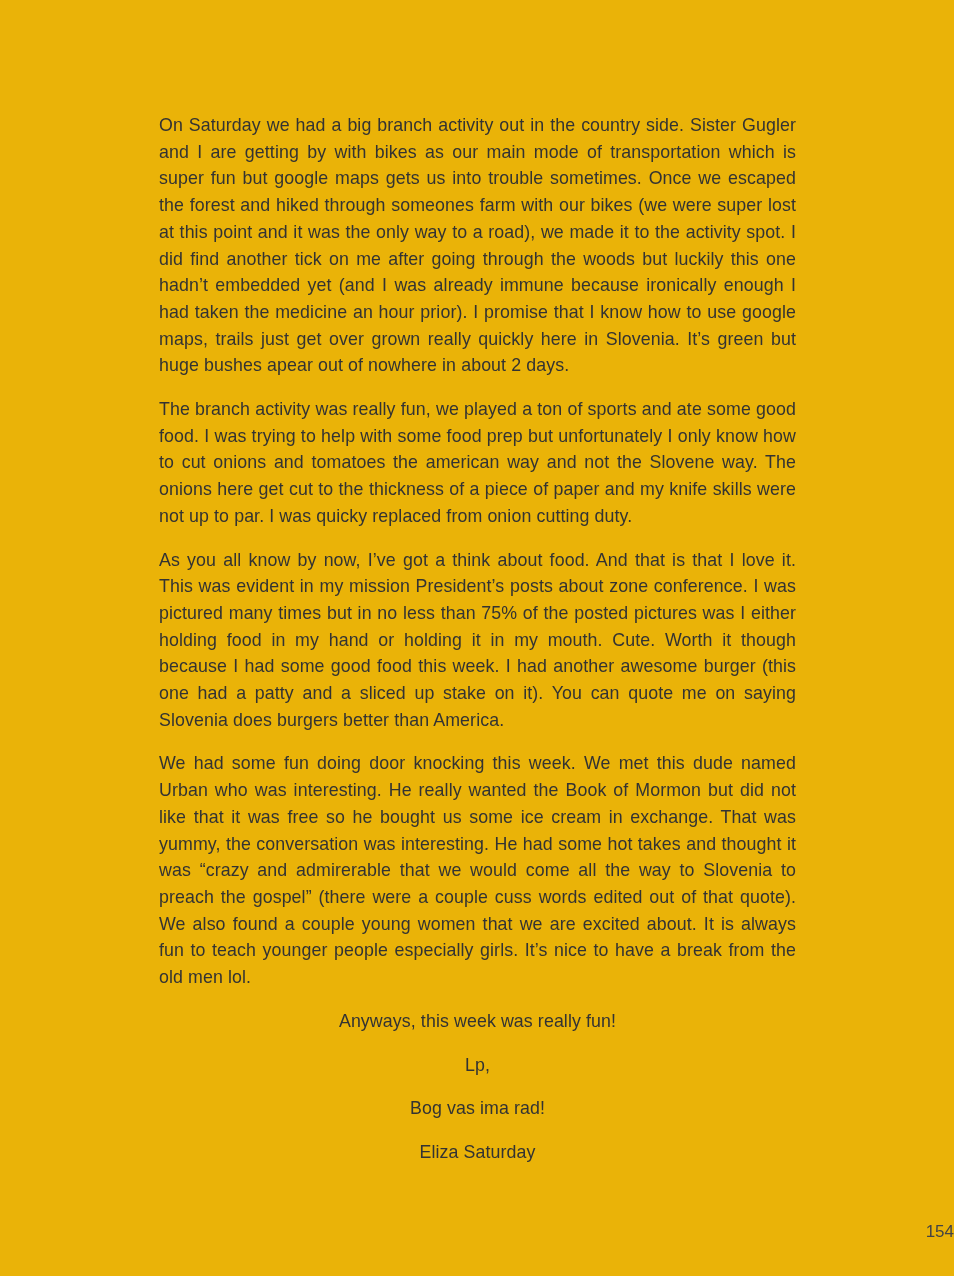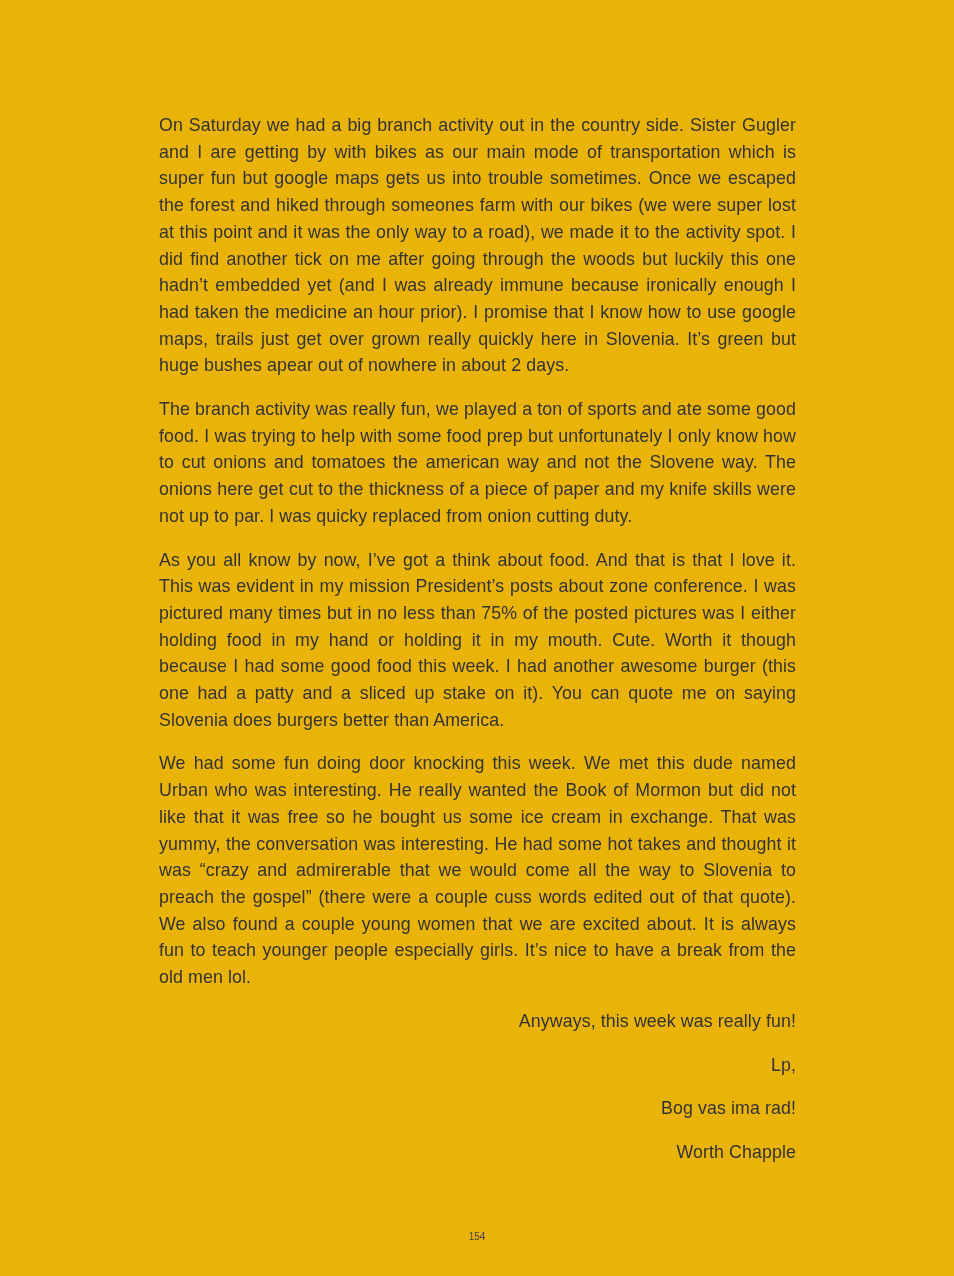--- a/index.html
+++ b/index.html
@@ -25,41 +25,41 @@
     width: 637px;
   }
   .content p {
     margin: 0 0 17px 0;
     font-size: 17.8px;
     line-height: 26.7px;
     text-align: justify;
     letter-spacing: 0.1px;
   }
   .content p.no-justify {
-    text-align: right;
+    text-align: center;
   }
   .page-number {
     position: absolute;
     bottom: 34px;
     left: 0;
     width: 100%;
-    text-align: center;
-    font-size: 10px;
+    text-align: right;
+    font-size: 17px;
     color: #444444;
     margin-top: 16px;
   }
 </style>
 </head>
 <body>
 
 <div class="page">
   <div class="content">
     <p>On Saturday we had a big branch activity out in the country side. Sister Gugler and I are getting by with bikes as our main mode of transportation which is super fun but google maps gets us into trouble sometimes. Once we escaped the forest and hiked through someones farm with our bikes (we were super lost at this point and it was the only way to a road), we made it to the activity spot. I did find another tick on me after going through the woods but luckily this one hadn’t embedded yet (and I was already immune because ironically enough I had taken the medicine an hour prior). I promise that I know how to use google maps, trails just get over grown really quickly here in Slovenia. It’s green but huge bushes apear out of nowhere in about 2 days.</p>
     <p>The branch activity was really fun, we played a ton of sports and ate some good food. I was trying to help with some food prep but unfortunately I only know how to cut onions and tomatoes the american way and not the Slovene way. The onions here get cut to the thickness of a piece of paper and my knife skills were not up to par. I was quicky replaced from onion cutting duty.</p>
     <p>As you all know by now, I’ve got a think about food. And that is that I love it. This was evident in my mission President’s posts about zone conference. I was pictured many times but in no less than 75% of the posted pictures was I either holding food in my hand or holding it in my mouth. Cute. Worth it though because I had some good food this week. I had another awesome burger (this one had a patty and a sliced up stake on it). You can quote me on saying Slovenia does burgers better than America.</p>
     <p>We had some fun doing door knocking this week. We met this dude named Urban who was interesting. He really wanted the Book of Mormon but did not like that it was free so he bought us some ice cream in exchange. That was yummy, the conversation was interesting. He had some hot takes and thought it was “crazy and admirerable that we would come all the way to Slovenia to preach the gospel” (there were a couple cuss words edited out of that quote). We also found a couple young women that we are excited about. It is always fun to teach younger people especially girls. It’s nice to have a break from the old men lol.</p>
     <p class="no-justify">Anyways, this week was really fun!</p>
     <p class="no-justify">Lp,</p>
     <p class="no-justify">Bog vas ima rad!</p>
-    <p class="no-justify">Worth Chapple</p>
+    <p class="no-justify">Eliza Saturday</p>
   </div>
   <div class="page-number">154</div>
 </div>
 
 </body></html>

